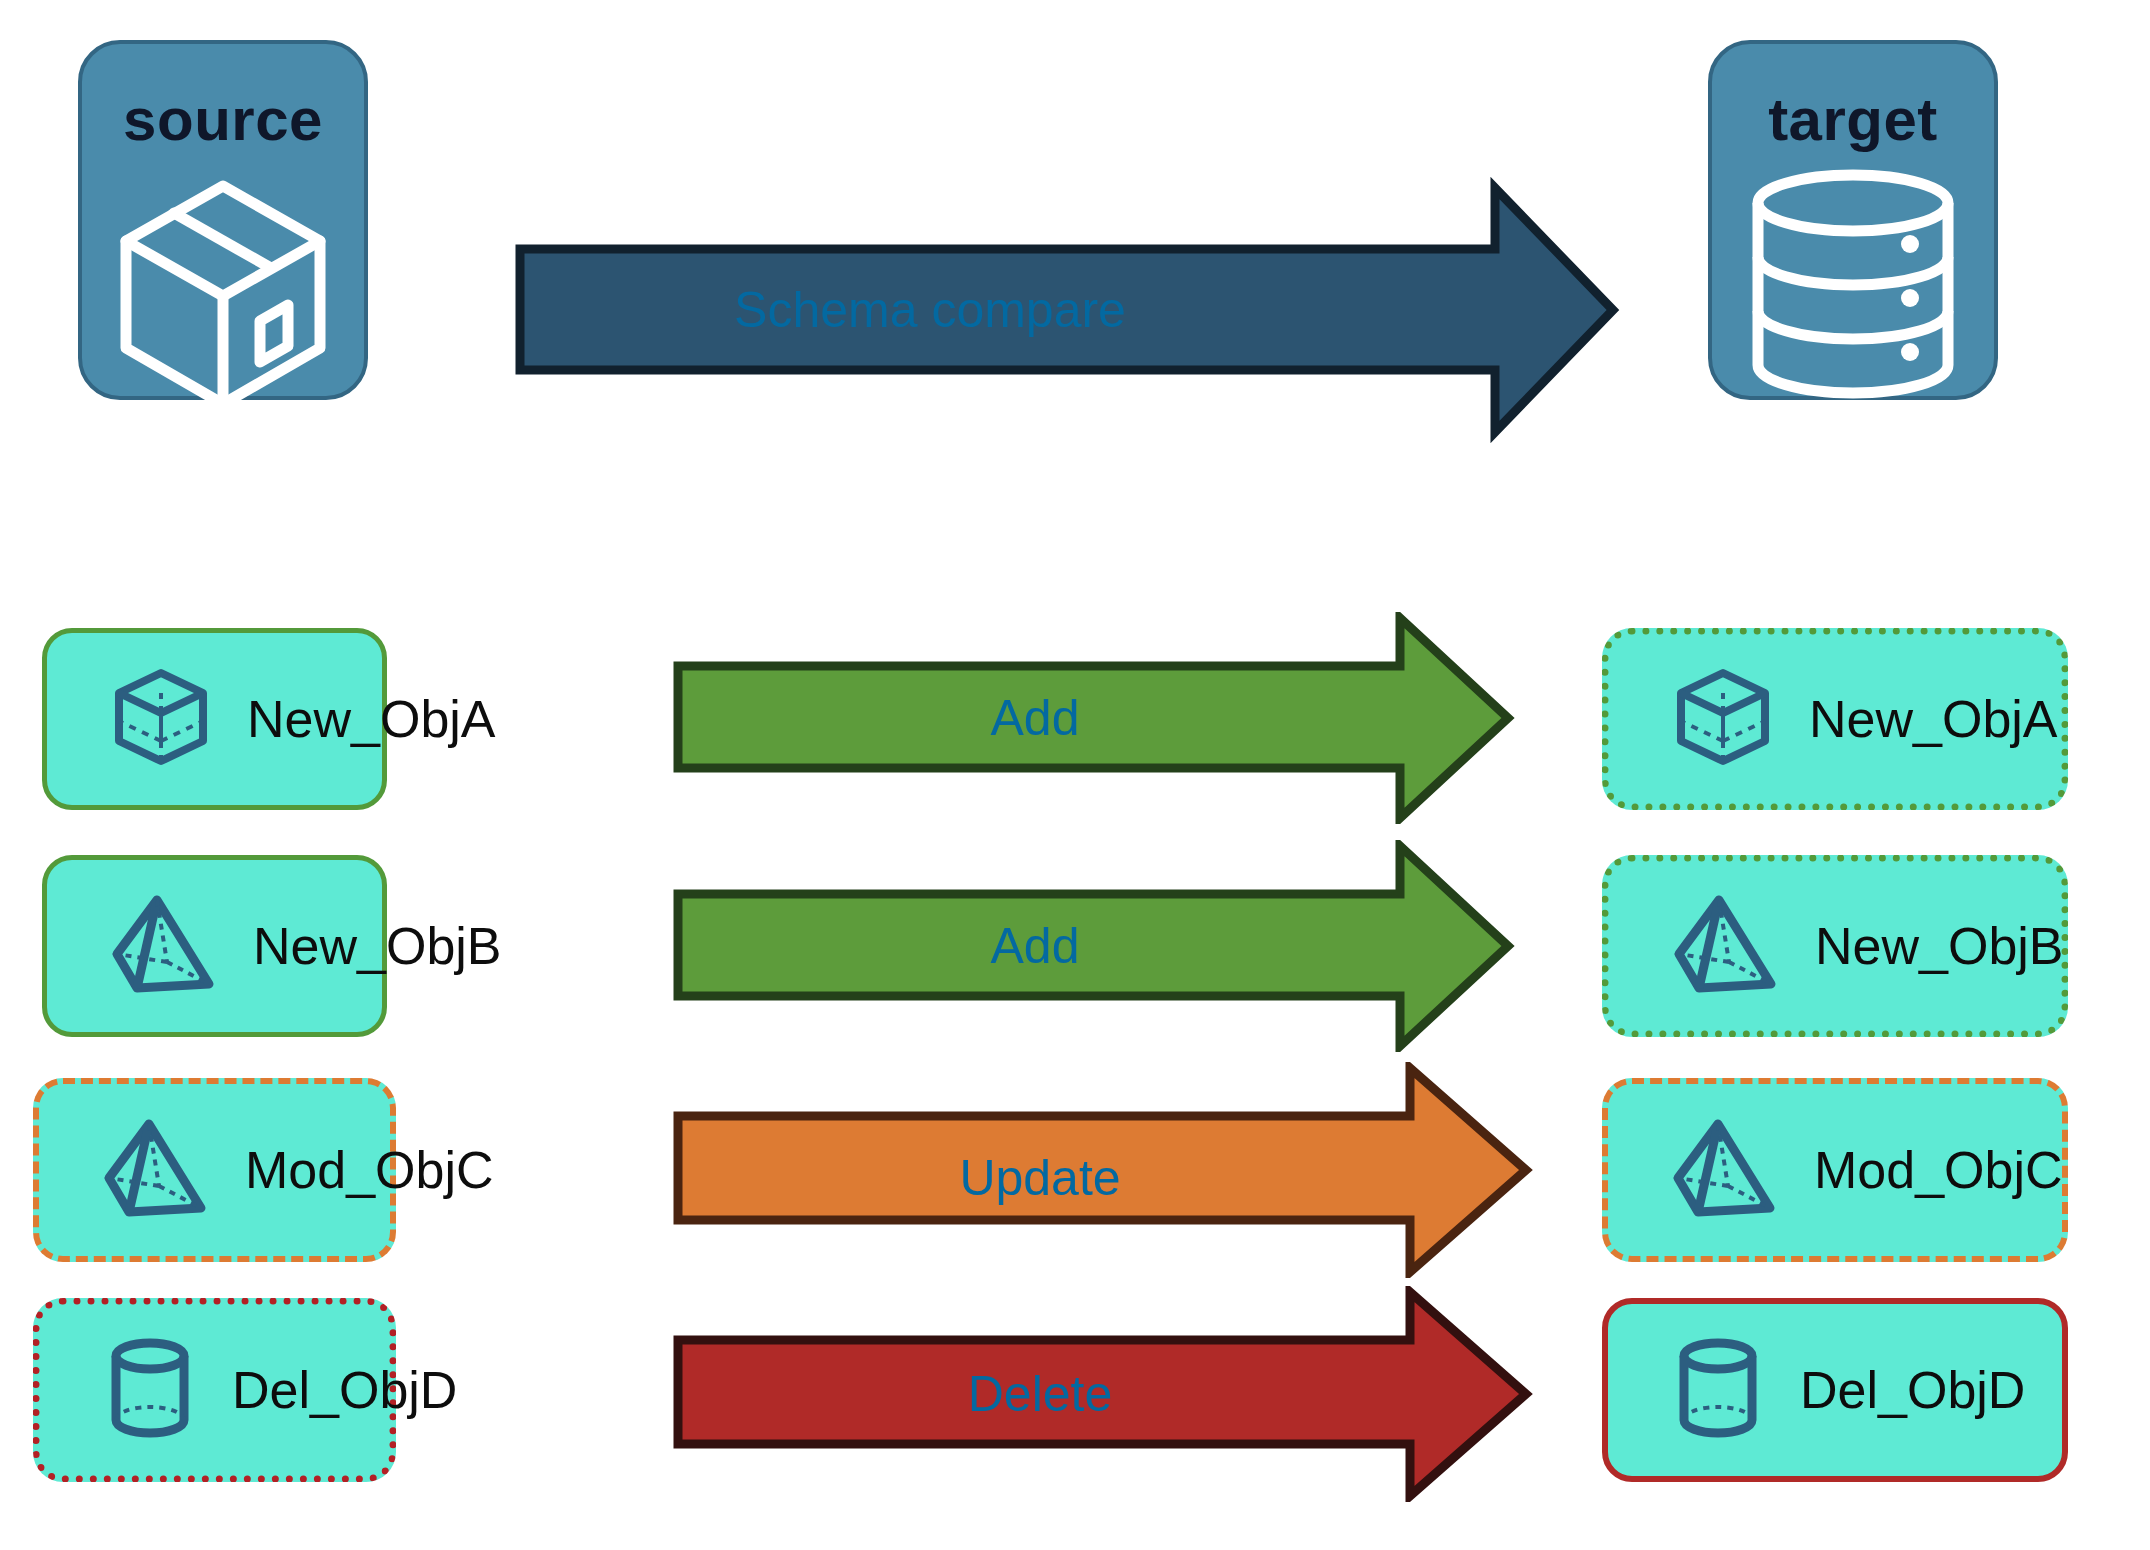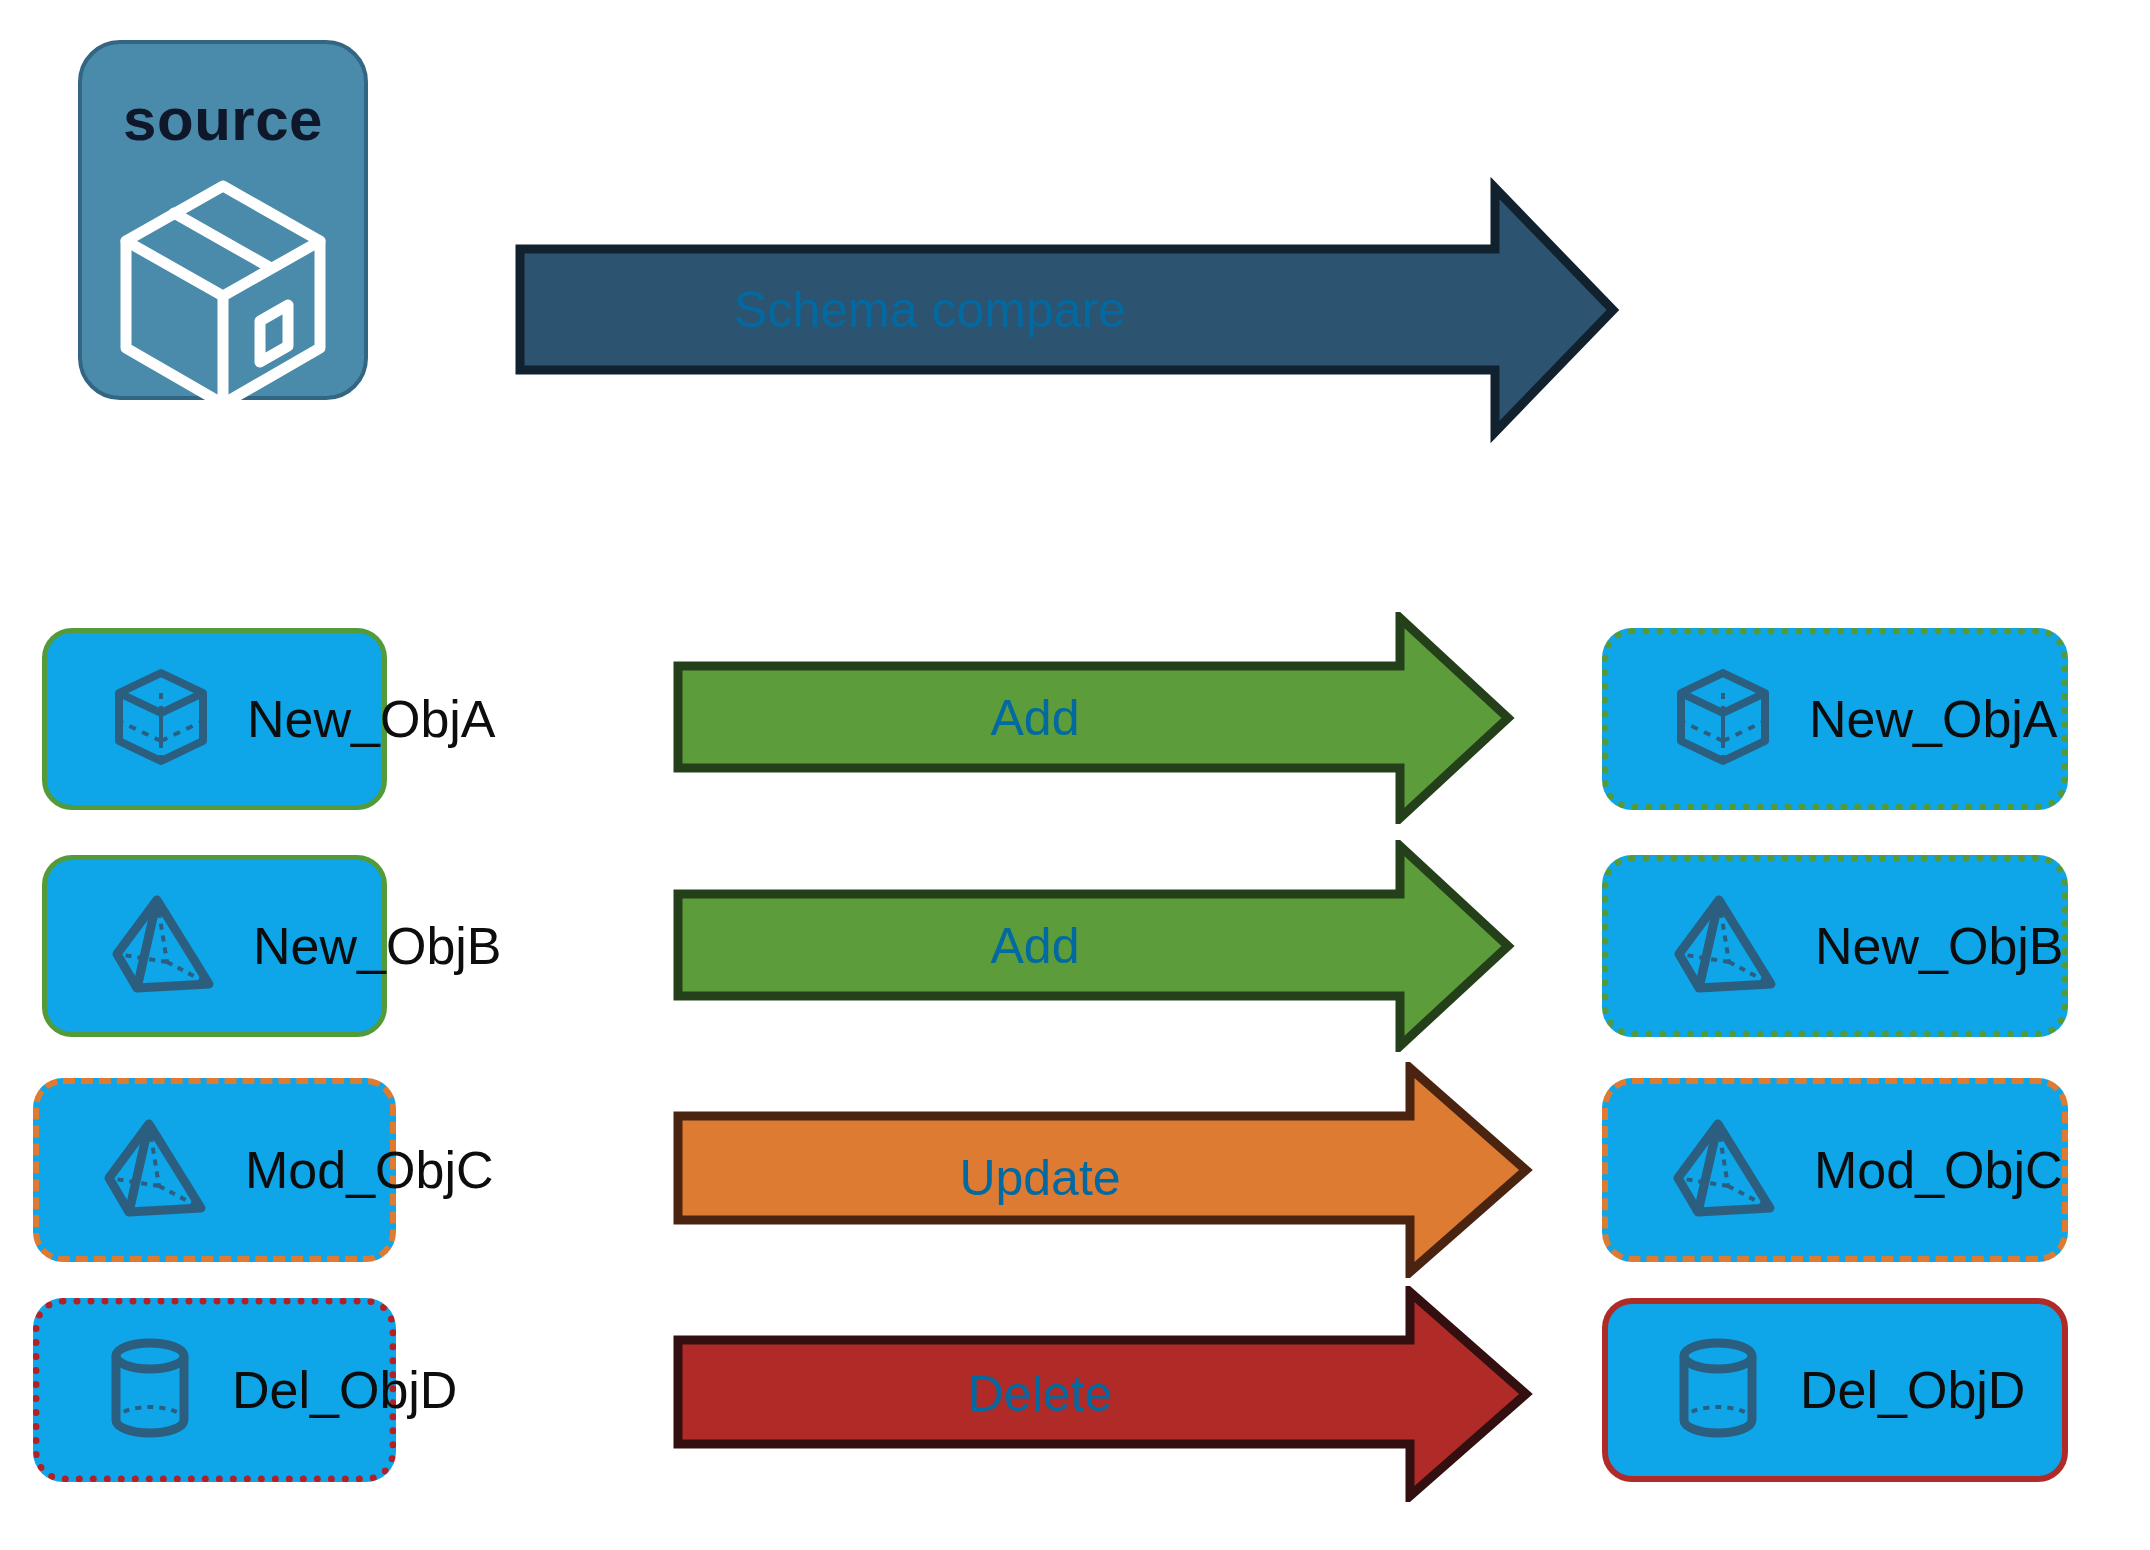--- a/index.html
+++ b/index.html
@@ -16,21 +16,21 @@
   .endpoint .ep-icon{margin-top:18px;}
 
   #source-card{left:78px;top:40px;width:290px;height:360px;}
   #target-card{left:1708px;top:40px;width:290px;height:360px;}
 
   
   #schema-arrow{position:absolute;left:500px;top:160px;width:1140px;height:300px;}
 
   
   .obj-box{position:absolute;box-sizing:border-box;border-radius:30px;
-           background:#0ea5e9;display:flex;align-items:center;}
+           background:#5eead4;display:flex;align-items:center;}
   .obj-box .obj-icon{margin-left:62px;flex:0 0 auto;}
   .obj-box .obj-label{margin-left:34px;font-size:52px;color:#0d0d0d;
            white-space:nowrap;line-height:1;}
 
   .b-solid-green{border:5px solid #539a3a;}
   .b-dot-green{border:7px dotted #539a3a;}
   .b-dash-orange{border:6px dashed #dd7b33;text-align:center;}
   .b-dot-red{border:7px dotted #b32025;}
   .b-solid-red{border:6px solid #b02a28;}
 
@@ -76,20 +76,38 @@
     </div>
   </div>
 
   <div id="schema-arrow">
     <svg width="1140" height="300" viewBox="0 0 1140 300">
       <polygon points="20,89 995,89 995,28 1113,150 995,272 995,210 20,210" fill="#2c5471" stroke="#11212e" stroke-width="9" stroke-linejoin="miter"></polygon>
     </svg>
     <div class="arrow-label" style="left:430px;top:150px;">Schema compare</div>
   </div>
 
+  <div class="endpoint" id="target-card">
+    <div class="ep-title">target</div>
+    <div class="ep-icon">
+      <svg width="210" height="232" viewBox="0 0 210 232">
+        <g fill="none" stroke="#ffffff" stroke-width="11">
+          <ellipse cx="105" cy="35" rx="95" ry="28"></ellipse>
+          <path d="M10 35 L10 197"></path>
+          <path d="M200 35 L200 197"></path>
+          <path d="M10 197 A95 28 0 0 0 200 197"></path>
+          <path d="M10 89 A95 28 0 0 0 200 89"></path>
+          <path d="M10 143 A95 28 0 0 0 200 143"></path>
+        </g>
+        <circle cx="162" cy="76" r="9" fill="#ffffff"></circle>
+        <circle cx="162" cy="130" r="9" fill="#ffffff"></circle>
+        <circle cx="162" cy="184" r="9" fill="#ffffff"></circle>
+      </svg>
+    </div>
+  </div>
 
   <div class="obj-box b-solid-green" id="box-l-1">
     <span class="obj-icon">
       <svg width="104" height="104" viewBox="0 0 104 104">
         <g fill="none" stroke="#2c5e80" stroke-width="8" stroke-linejoin="round">
           <path d="M10 28 L52 8 L94 28 L94 76 L52 96 L10 76 Z"></path>
           <path d="M10 28 L52 48 L94 28"></path>
         </g>
         <g fill="none" stroke="#2c5e80" stroke-width="4" stroke-dasharray="7 7">
           <path d="M52 48 L52 96"></path>

